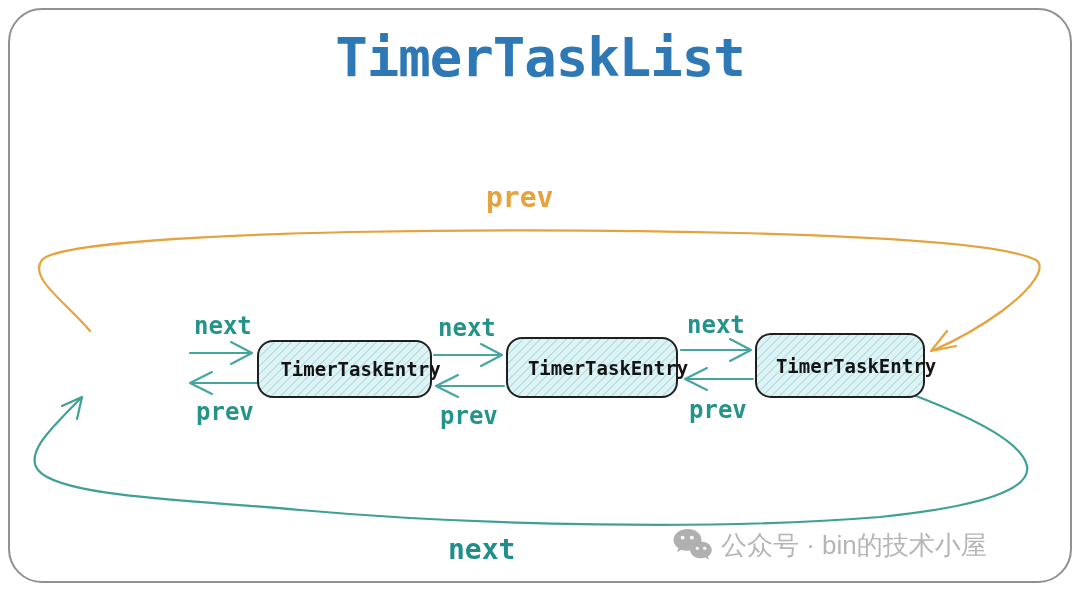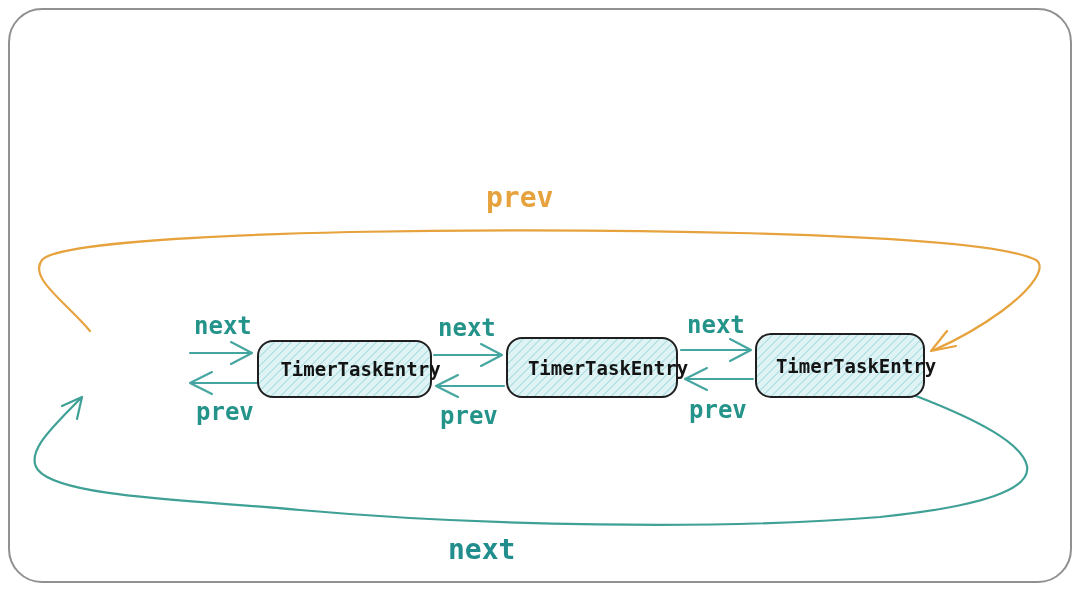--- a/index.html
+++ b/index.html
@@ -55,20 +55,21 @@
     color:#b5b5b5;font-family:"Liberation Sans",sans-serif;font-size:26px;
   }
   .wm-icon{width:40px;height:35px;flex:0 0 auto;}
 </style>
 </head>
 <body>
 
 <div class="stage">
   <div class="canvas"></div>
 
+  <div class="title">TimerTaskList</div>
 
   <svg class="edges" width="1080" height="591" viewBox="0 0 1080 591" fill="none" stroke-linecap="round" stroke-linejoin="round">
 
     <g stroke="#e6a23c" stroke-width="2.2">
       <path d="M 90 331 C 66 302 28 278 42 260 C 55 245 180 236 350 232 C 560 228 980 230 1036 260 C 1047 267 1032 289 1002 311 C 976 330 950 343 934 350"></path>
       <path d="M 956 346 L 931 351 L 947 331"></path>
     </g>
 
     <g stroke="#3fa096" stroke-width="2.2">
       <path d="M 916 396 C 978 420 1022 443 1027 466 C 1031 489 985 506 880 517 C 720 530 480 526 300 510 C 190 500 60 497 38 470 C 24 452 55 425 80 399"></path>
@@ -103,13 +104,28 @@
 
   <div class="edge-label lbl-next-0">next</div>
   <div class="edge-label lbl-prev-0">prev</div>
   <div class="edge-label lbl-next-1">next</div>
   <div class="edge-label lbl-prev-1">prev</div>
   <div class="edge-label lbl-next-2">next</div>
   <div class="edge-label lbl-prev-2">prev</div>
   <div class="lbl-outer-prev">prev</div>
   <div class="lbl-outer-next">next</div>
 
+  <div class="watermark">
+    <svg class="wm-icon" viewBox="0 0 40 35">
+      <g fill="#b0b0b0">
+        <path d="M15.5 1 C7.5 1 1.5 6 1.5 12 C1.5 15.4 3.4 18.2 6.4 20.1 L5.2 24 L9.6 21.7 C11.4 22.3 13.4 22.7 15.5 22.7 C23.5 22.7 29.5 17.8 29.5 11.8 C29.5 5.9 23.5 1 15.5 1 Z"></path>
+        <path d="M29 13.5 C22.9 13.5 18.2 17.3 18.2 21.9 C18.2 26.5 22.9 30.3 29 30.3 C30.5 30.3 32 30 33.3 29.6 L37 31.5 L36 28.3 C38.3 26.8 39.8 24.5 39.8 21.9 C39.8 17.3 35.1 13.5 29 13.5 Z"></path>
+      </g>
+      <g fill="#ffffff">
+        <circle cx="10.6" cy="9.6" r="1.9"></circle>
+        <circle cx="19.8" cy="9.6" r="1.9"></circle>
+        <circle cx="25.4" cy="20.3" r="1.6"></circle>
+        <circle cx="32.6" cy="20.3" r="1.6"></circle>
+      </g>
+    </svg>
+    <span>公众号 · bin的技术小屋</span>
+  </div>
 </div>
 
 </body></html>

